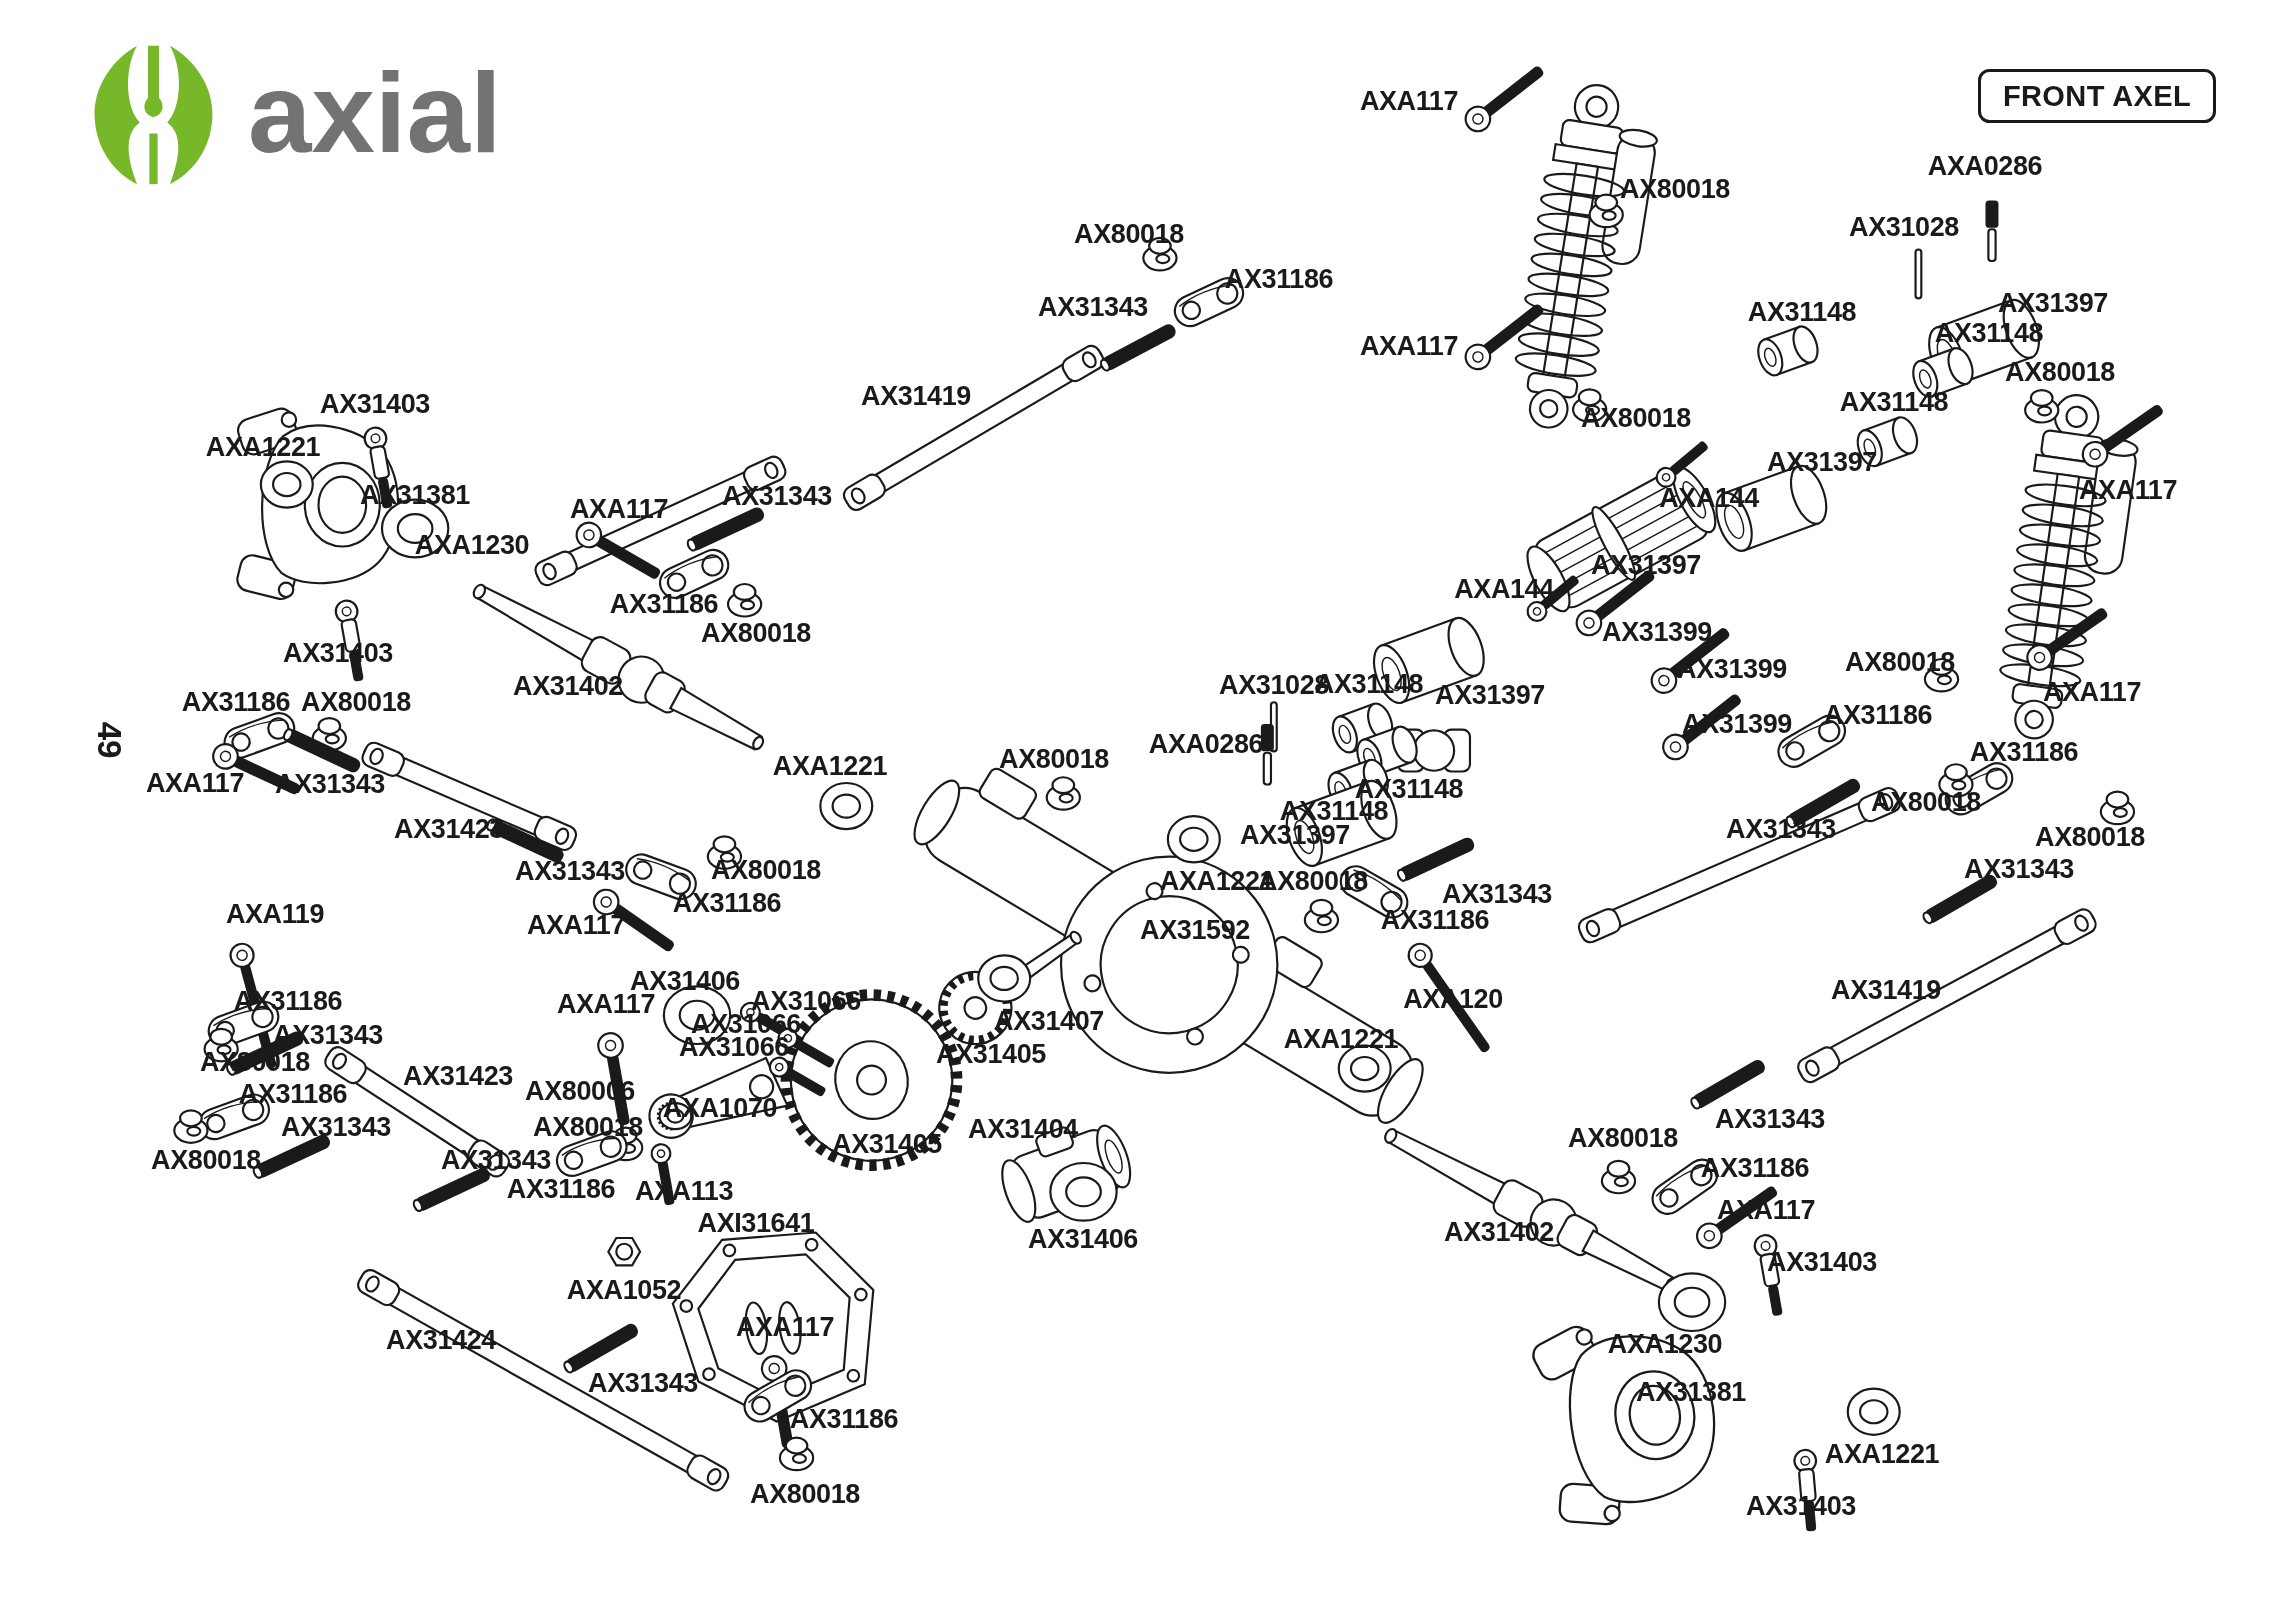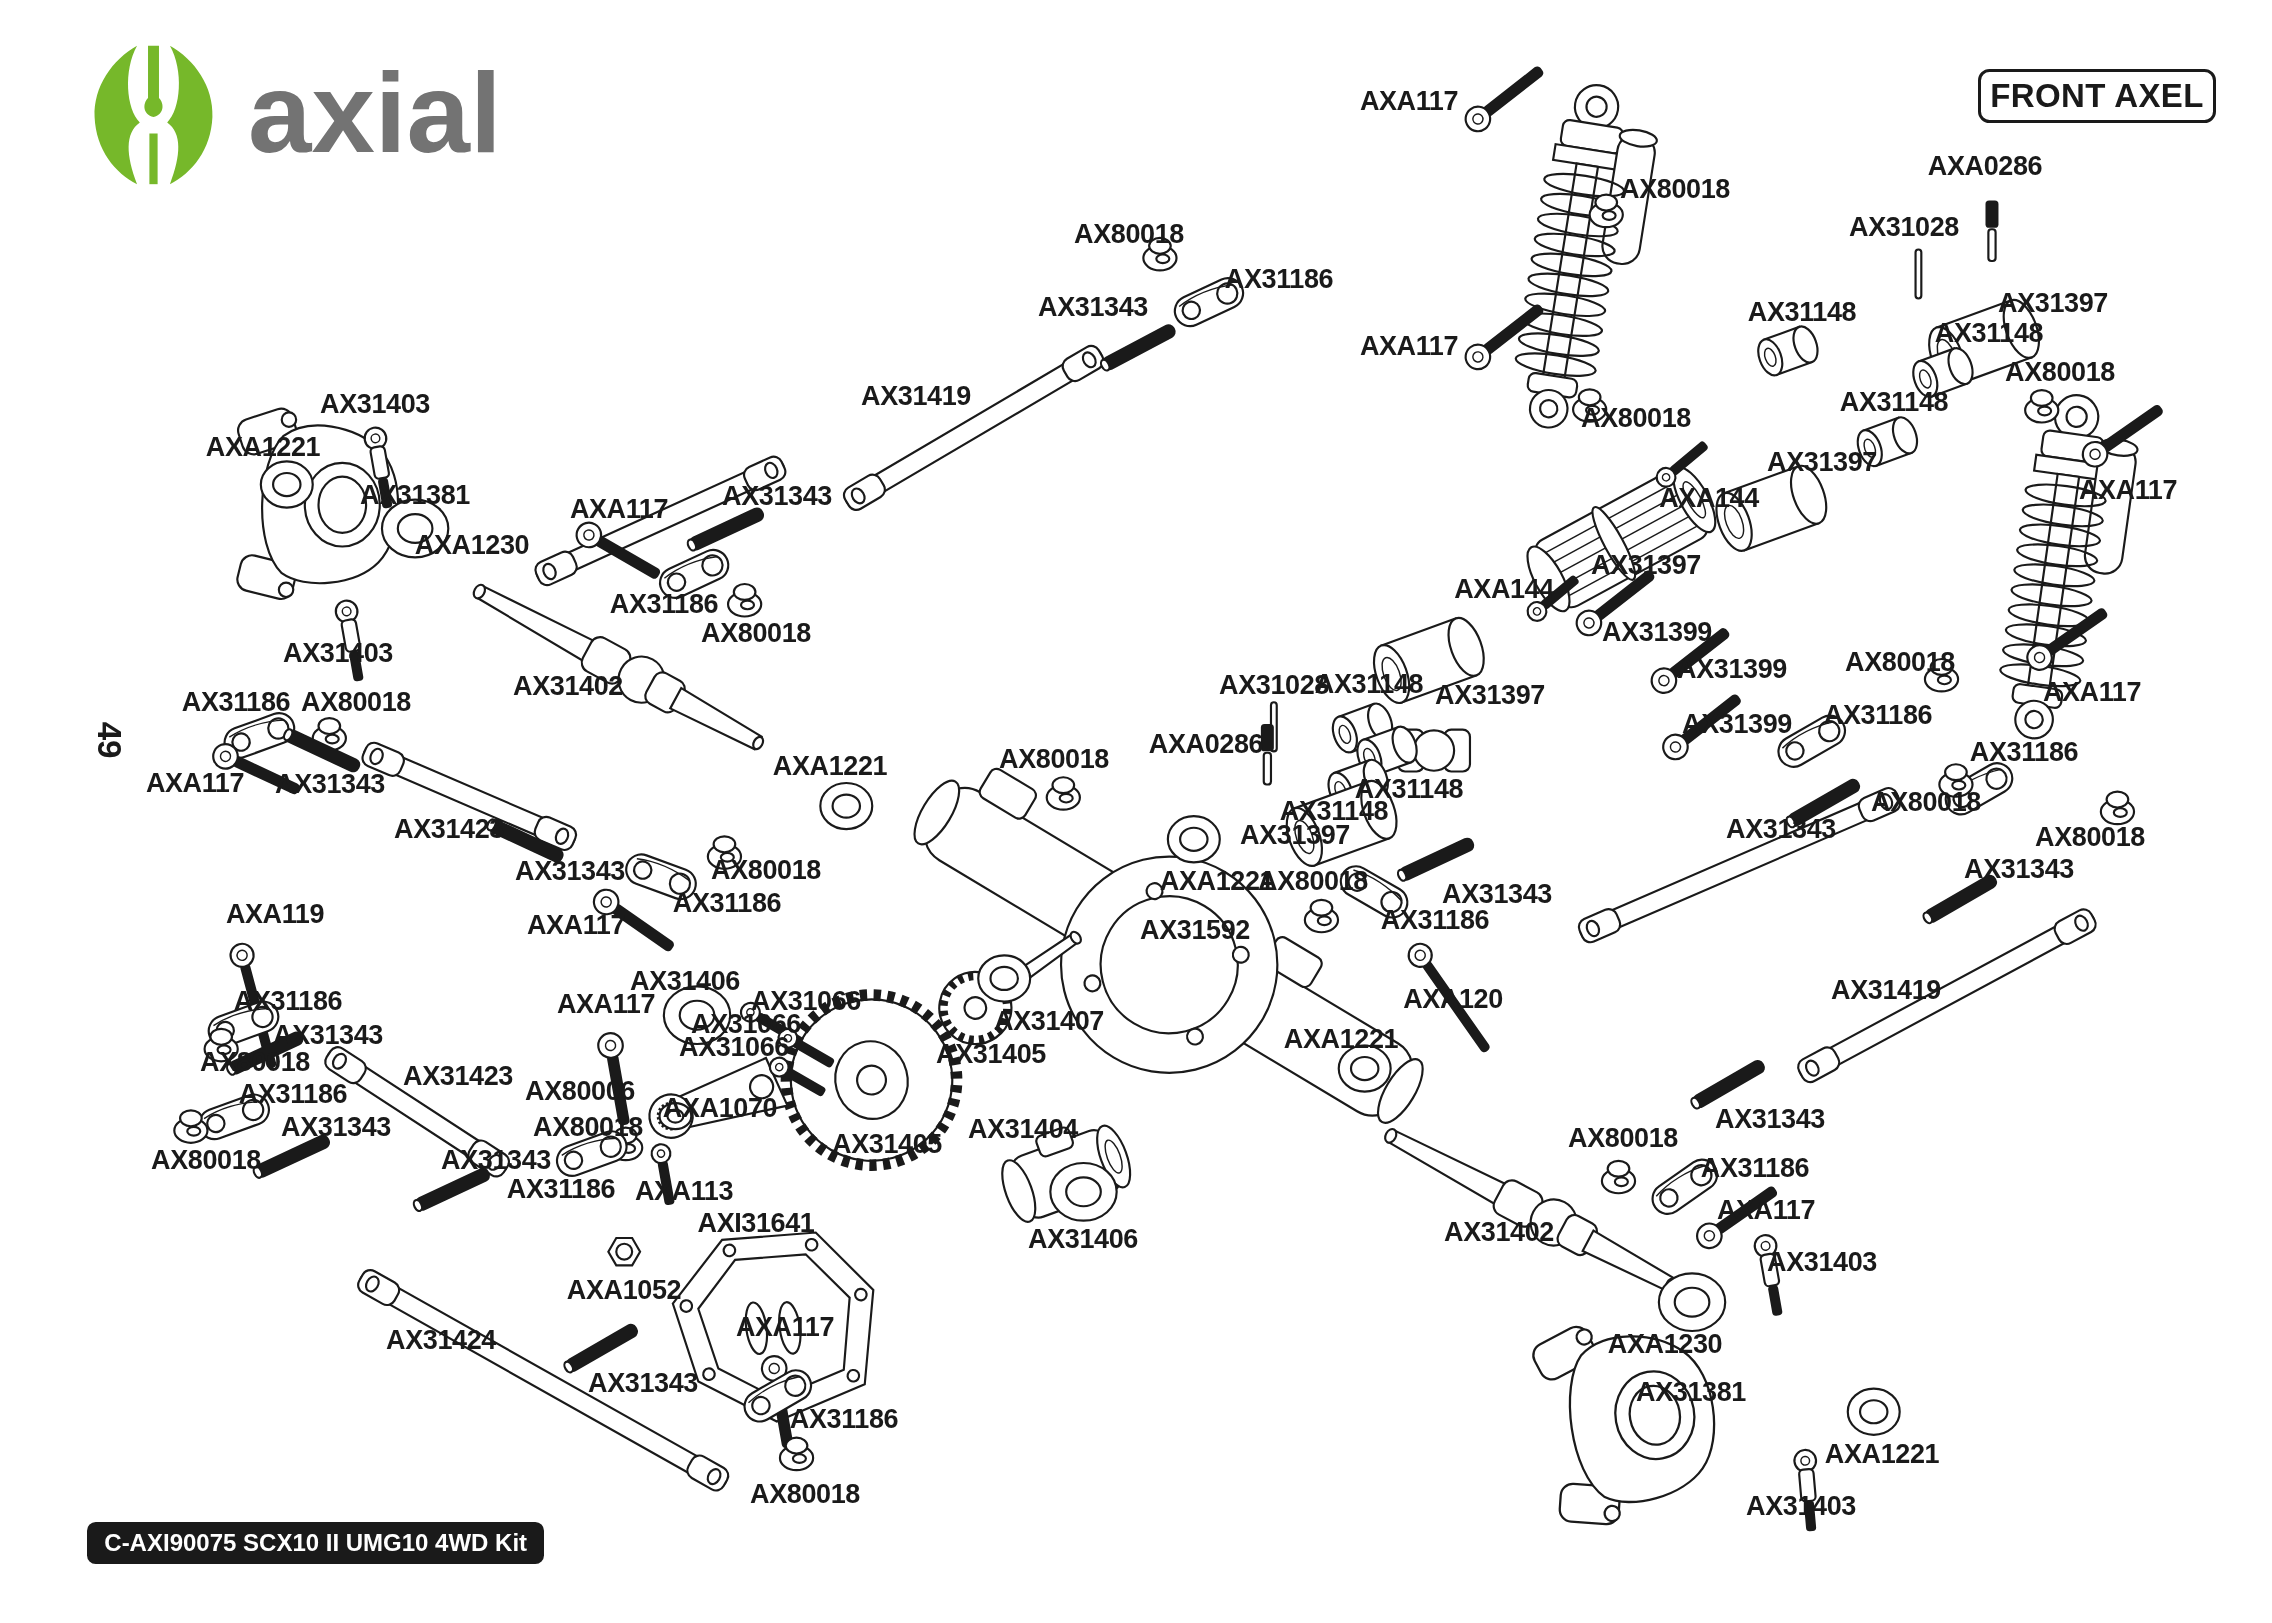--- a/index.html
+++ b/index.html
@@ -11,21 +11,21 @@
   .n{fill:none;stroke:#1a1a1a;stroke-width:3px;}
   .t{fill:none;stroke:#1a1a1a;stroke-width:2px;}
   #labels{position:absolute;left:0;top:0;width:100%;height:100%;}
   .plabel{position:absolute;transform:translate(-50%,-50%);font-size:27px;font-weight:600;
           color:#1a1a1a;white-space:nowrap;letter-spacing:-0.4px;}
   .logo{position:absolute;left:85px;top:43px;display:flex;align-items:center;}
   .logo-word{font-size:114px;font-weight:700;color:#737373;letter-spacing:0px;line-height:1;
              margin-left:26px;margin-top:-4.3px;}
   .title-box{position:absolute;left:1978px;top:69px;width:232px;height:48px;border:3.6px solid #1a1a1a;
              border-radius:11.5px;display:flex;align-items:center;justify-content:center;background:#fff;}
-  .title-box span{font-size:33px;font-weight:700;color:#1a1a1a;letter-spacing:0.4px;}
+  .title-box span{font-size:29px;font-weight:700;color:#1a1a1a;letter-spacing:0.4px;}
   .footer-box{position:absolute;left:87px;top:1522px;background:#1a1a1a;color:#fff;
               border-radius:8.7px;padding:7.2px 17.3px;font-size:24px;font-weight:700;letter-spacing:0px;}
   .pagenum{position:absolute;left:91px;top:721px;font-size:33px;font-weight:700;color:#1a1a1a;
            transform:rotate(90deg);}
 </style>
 </head>
 <body>
 
 <div class="canvas">
 
@@ -501,16 +501,15 @@
       <div class="plabel" style="left: 1900px; top: 662px;">AX80018</div>
       <div class="plabel" style="left: 1878px; top: 715px;">AX31186</div>
       <div class="plabel" style="left: 2092px; top: 692px;">AXA117</div>
       <div class="plabel" style="left: 2024px; top: 752px;">AX31186</div>
       <div class="plabel" style="left: 1926px; top: 802px;">AX80018</div>
       <div class="plabel" style="left: 1781px; top: 829px;">AX31343</div>
       <div class="plabel" style="left: 2090px; top: 837px;">AX80018</div>
       <div class="plabel" style="left: 2019px; top: 869px;">AX31343</div>
     </div>
 
-  <div class="footer-box">C-AXI90075 SCX10 II UMG10 4WD Kit</div>
 
 </div>
 
 
 </body></html>

